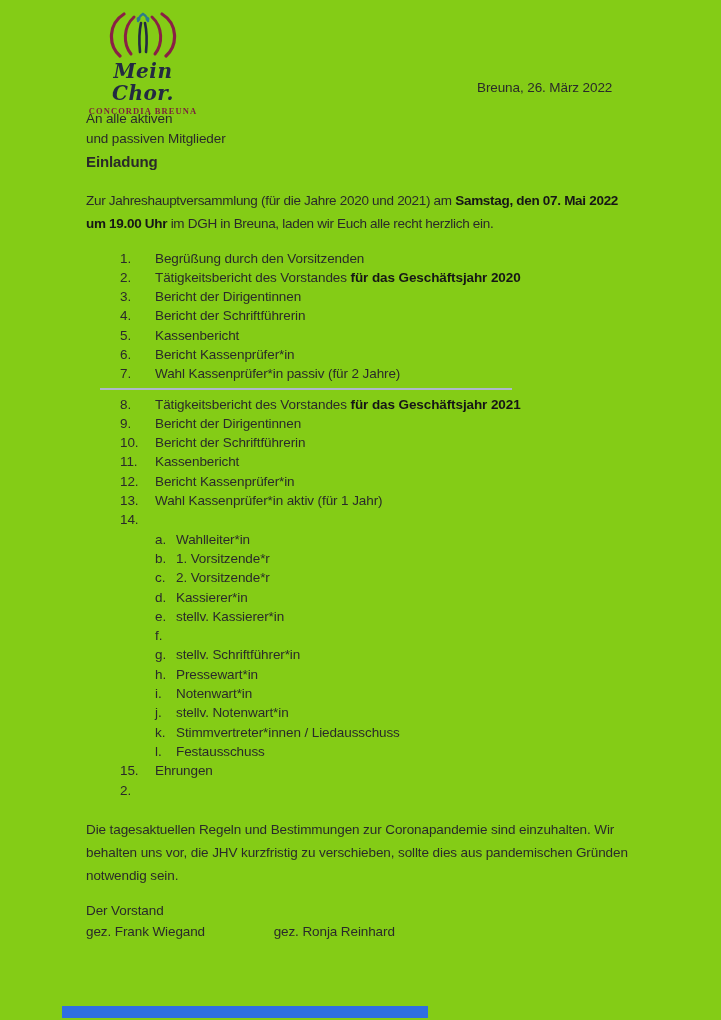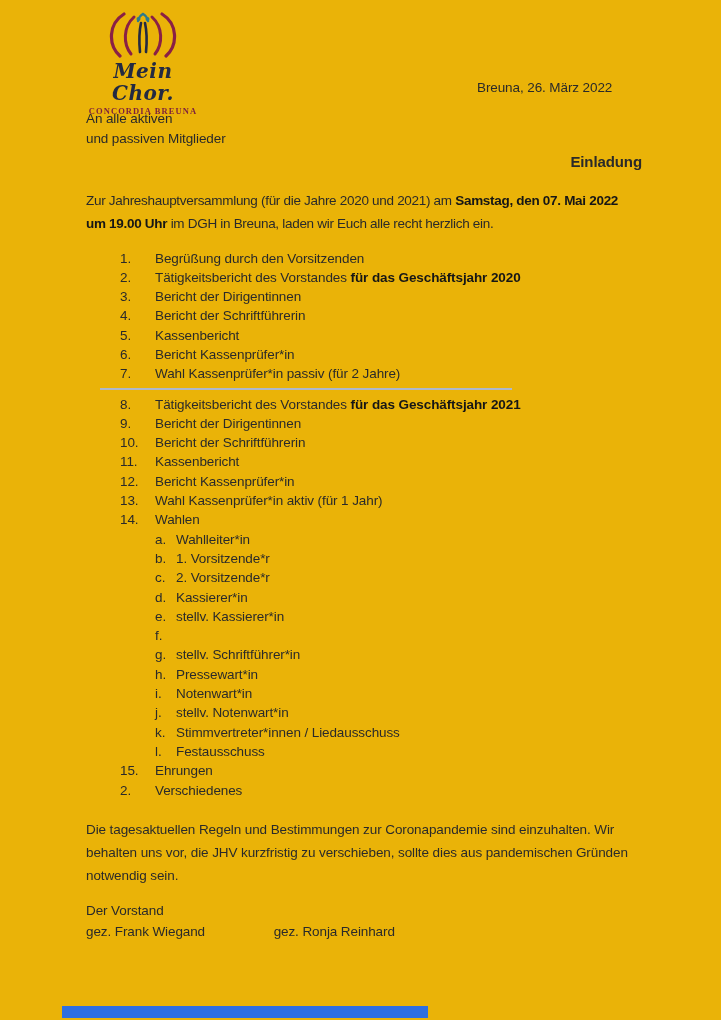--- a/index.html
+++ b/index.html
@@ -1,38 +1,38 @@
 <!DOCTYPE html>
 <html><head>
 <meta charset="utf-8">
 <style>
   html,body{margin:0;padding:0;background:#e9e9e9;}
   .page{
     position:relative;width:721px;height:1020px;margin:0 auto;
-    background:#eab308;overflow:hidden;
+    background:#84cc16;overflow:hidden;
     font-family:"Liberation Sans",sans-serif;color:#2a2a2a;
     font-size:13.5px;letter-spacing:-0.1px;
   }
   
   .logo{position:absolute;left:84px;top:12px;width:118px;text-align:center;}
   .logo svg{display:block;margin:0 auto;}
   .logo-title{
     font-family:"DejaVu Serif",serif;font-style:italic;font-weight:700;
     font-size:20px;color:#232a42;line-height:22px;margin-top:2px;letter-spacing:0.5px;
   }
   .logo-sub{
     font-family:"Liberation Serif",serif;font-weight:700;font-size:8.5px;
     letter-spacing:1.1px;color:#7d1f3e;margin-top:2px;
   }
   
   .dateline{position:absolute;left:477px;top:80px;font-size:13.5px;text-align:center;}
   
   .main{position:absolute;left:86px;top:109px;width:556px;}
   .recipient{line-height:20px;}
-  .doc-title{text-align:right;font-weight:700;font-size:15px;margin-top:4px;line-height:18px;}
+  .doc-title{text-align:left;font-weight:700;font-size:15px;margin-top:4px;line-height:18px;}
   .intro{margin-top:18px;line-height:23px;max-width:548px;letter-spacing:-0.3px;}
   b,.bold{font-weight:700;color:#161616;}
   .agenda-heading{font-weight:700;margin-top:14px;line-height:19px;color:#1c1c1c;}
   .agenda{margin-top:1px;}
   .arow{display:flex;line-height:19.3px;}
   .arow .num{flex:0 0 35px;margin-left:34px;}
   .arow .txt{flex:1;}
   .arow.sub .num{flex:0 0 21px;margin-left:69px;}
   .divider{border:0;border-top:2px solid #aeb8cb;margin:4px 0 5px 14px;width:412px;}
   .closing{margin-top:18px;line-height:23px;max-width:570px;}
@@ -133,21 +133,20 @@
         <div class="arow">
           <span class="num">12.</span>
           <span class="txt">Bericht Kassenprüfer*in</span>
         </div>
         <div class="arow">
           <span class="num">13.</span>
           <span class="txt">Wahl Kassenprüfer*in aktiv (für 1 Jahr)</span>
         </div>
         <div class="arow">
           <span class="num">14.</span>
-          <span class="txt">Wahlen</span>
         </div>
         <div class="arow sub">
           <span class="num">a.</span>
           <span class="txt">Wahlleiter*in</span>
         </div>
         <div class="arow sub">
           <span class="num">b.</span>
           <span class="txt">1. Vorsitzende*r</span>
         </div>
         <div class="arow sub">
@@ -188,21 +187,20 @@
         <div class="arow sub">
           <span class="num">l.</span>
           <span class="txt">Festausschuss</span>
         </div>
         <div class="arow">
           <span class="num">15.</span>
           <span class="txt">Ehrungen</span>
         </div>
         <div class="arow">
           <span class="num">2.</span>
-          <span class="txt">Verschiedenes</span>
         </div>
       </div>
 
     <p class="closing">Die tagesaktuellen Regeln und Bestimmungen zur Coronapandemie sind einzuhalten. Wir behalten uns vor, die JHV kurzfristig zu verschieben, sollte dies aus pandemischen Gründen notwendig sein.</p>
 
     <div class="sig-role">Der Vorstand</div>
     <div class="sig-row">
       <span class="sig-name-1">gez. Frank Wiegand</span>
       <span>gez. Ronja Reinhard</span>
     </div>

